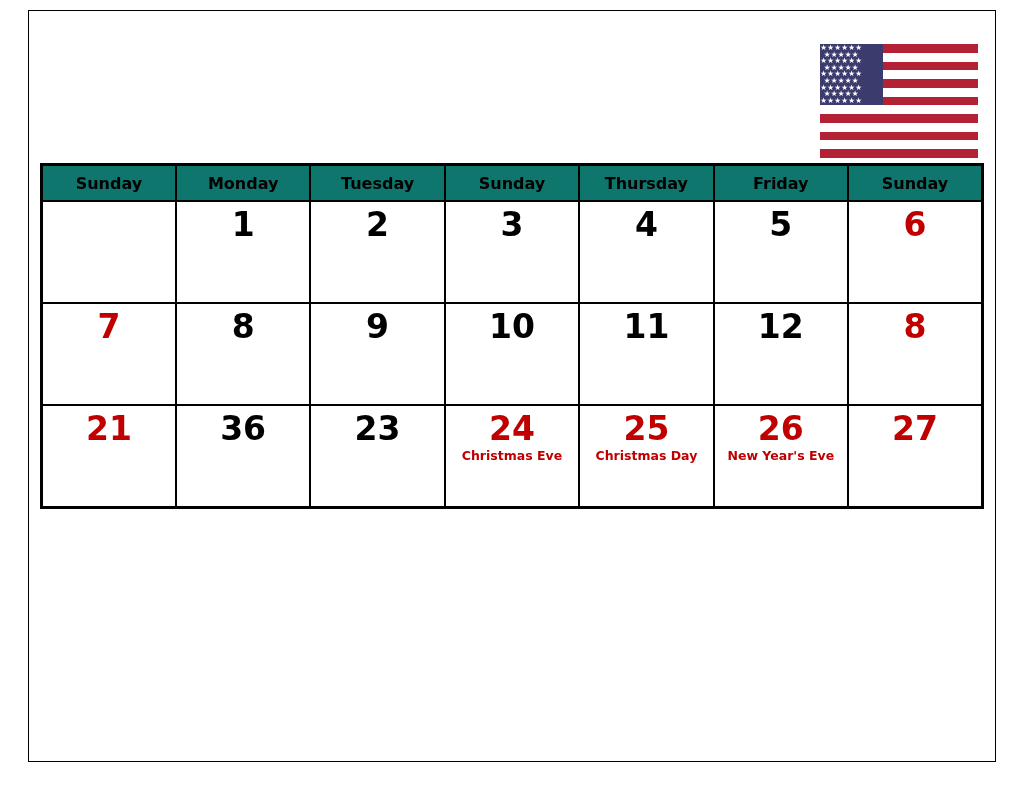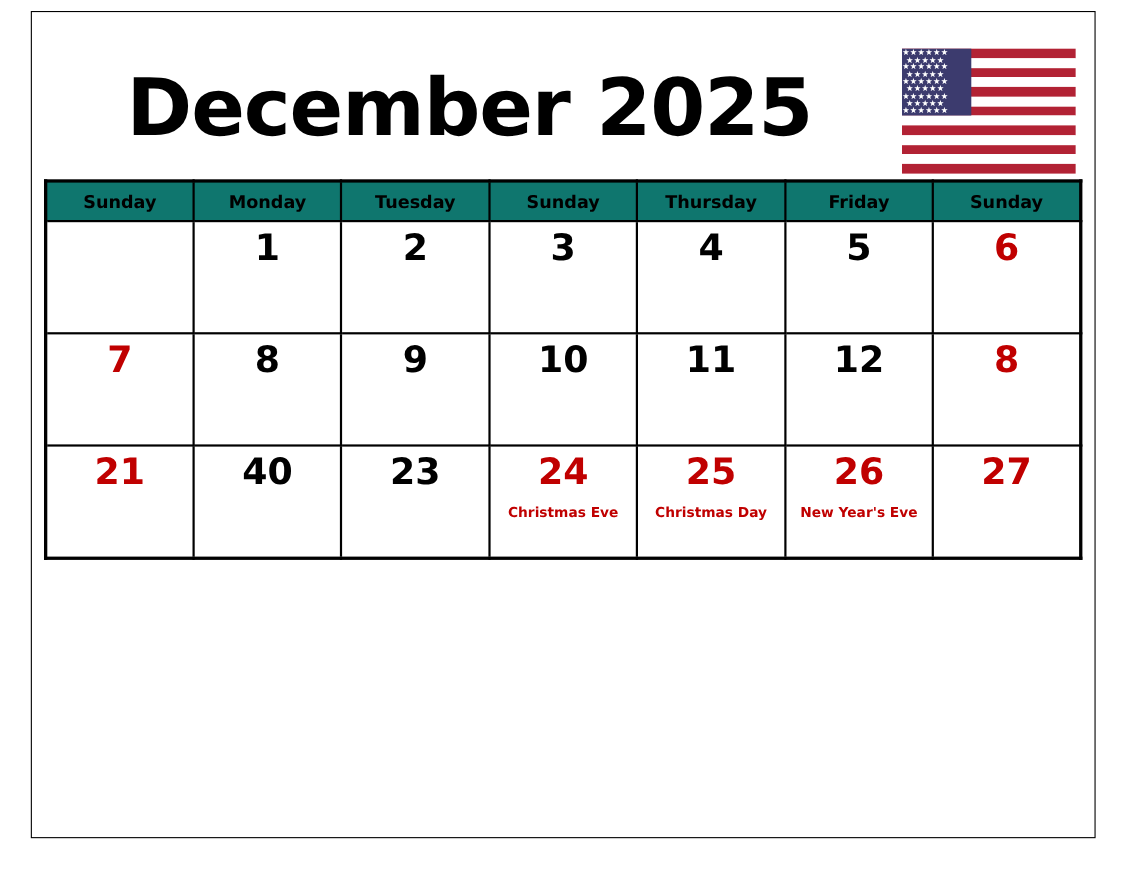--- a/index.html
+++ b/index.html
@@ -128,36 +128,35 @@
     margin-top: 6px;
     font-size: 33px;
     font-weight: bold;
     color: #000000;
     font-family: "DejaVu Sans", sans-serif;
     line-height: 1.05;
   }
   .daynum.weekend { color: #c00000; }
   .event {
     display: block;
-    margin-top: 12px;
+    margin-top: 2px;
     font-size: 12.5px;
     font-weight: bold;
     color: #c00000;
     font-family: "DejaVu Sans", sans-serif;
     line-height: 1.1;
   }
 </style>
 </head>
 <body>
 
 <div class="page">
   <div class="page-frame"></div>
 
   <div class="header">
-    <div class="title">December 2025</div>
     <div class="flag" id="flag">
         <div class="stripe" style="top: 0px; background: rgb(178, 34, 52);"></div>
         <div class="stripe" style="top: 8.769px; background: rgb(255, 255, 255);"></div>
         <div class="stripe" style="top: 17.538px; background: rgb(178, 34, 52);"></div>
         <div class="stripe" style="top: 26.307px; background: rgb(255, 255, 255);"></div>
         <div class="stripe" style="top: 35.076px; background: rgb(178, 34, 52);"></div>
         <div class="stripe" style="top: 43.845px; background: rgb(255, 255, 255);"></div>
         <div class="stripe" style="top: 52.614px; background: rgb(178, 34, 52);"></div>
         <div class="stripe" style="top: 61.383px; background: rgb(255, 255, 255);"></div>
         <div class="stripe" style="top: 70.152px; background: rgb(178, 34, 52);"></div>
@@ -234,21 +233,21 @@
           </td>
           <td>
             <span class="daynum weekend">8</span>
           </td>
         </tr>
         <tr>
           <td>
             <span class="daynum weekend">21</span>
           </td>
           <td>
-            <span class="daynum">40</span>
+            <span class="daynum">36</span>
           </td>
           <td>
             <span class="daynum">23</span>
           </td>
           <td>
             <span class="daynum weekend">24</span>
             <span class="event">Christmas Eve</span>
           </td>
           <td>
             <span class="daynum weekend">25</span>

